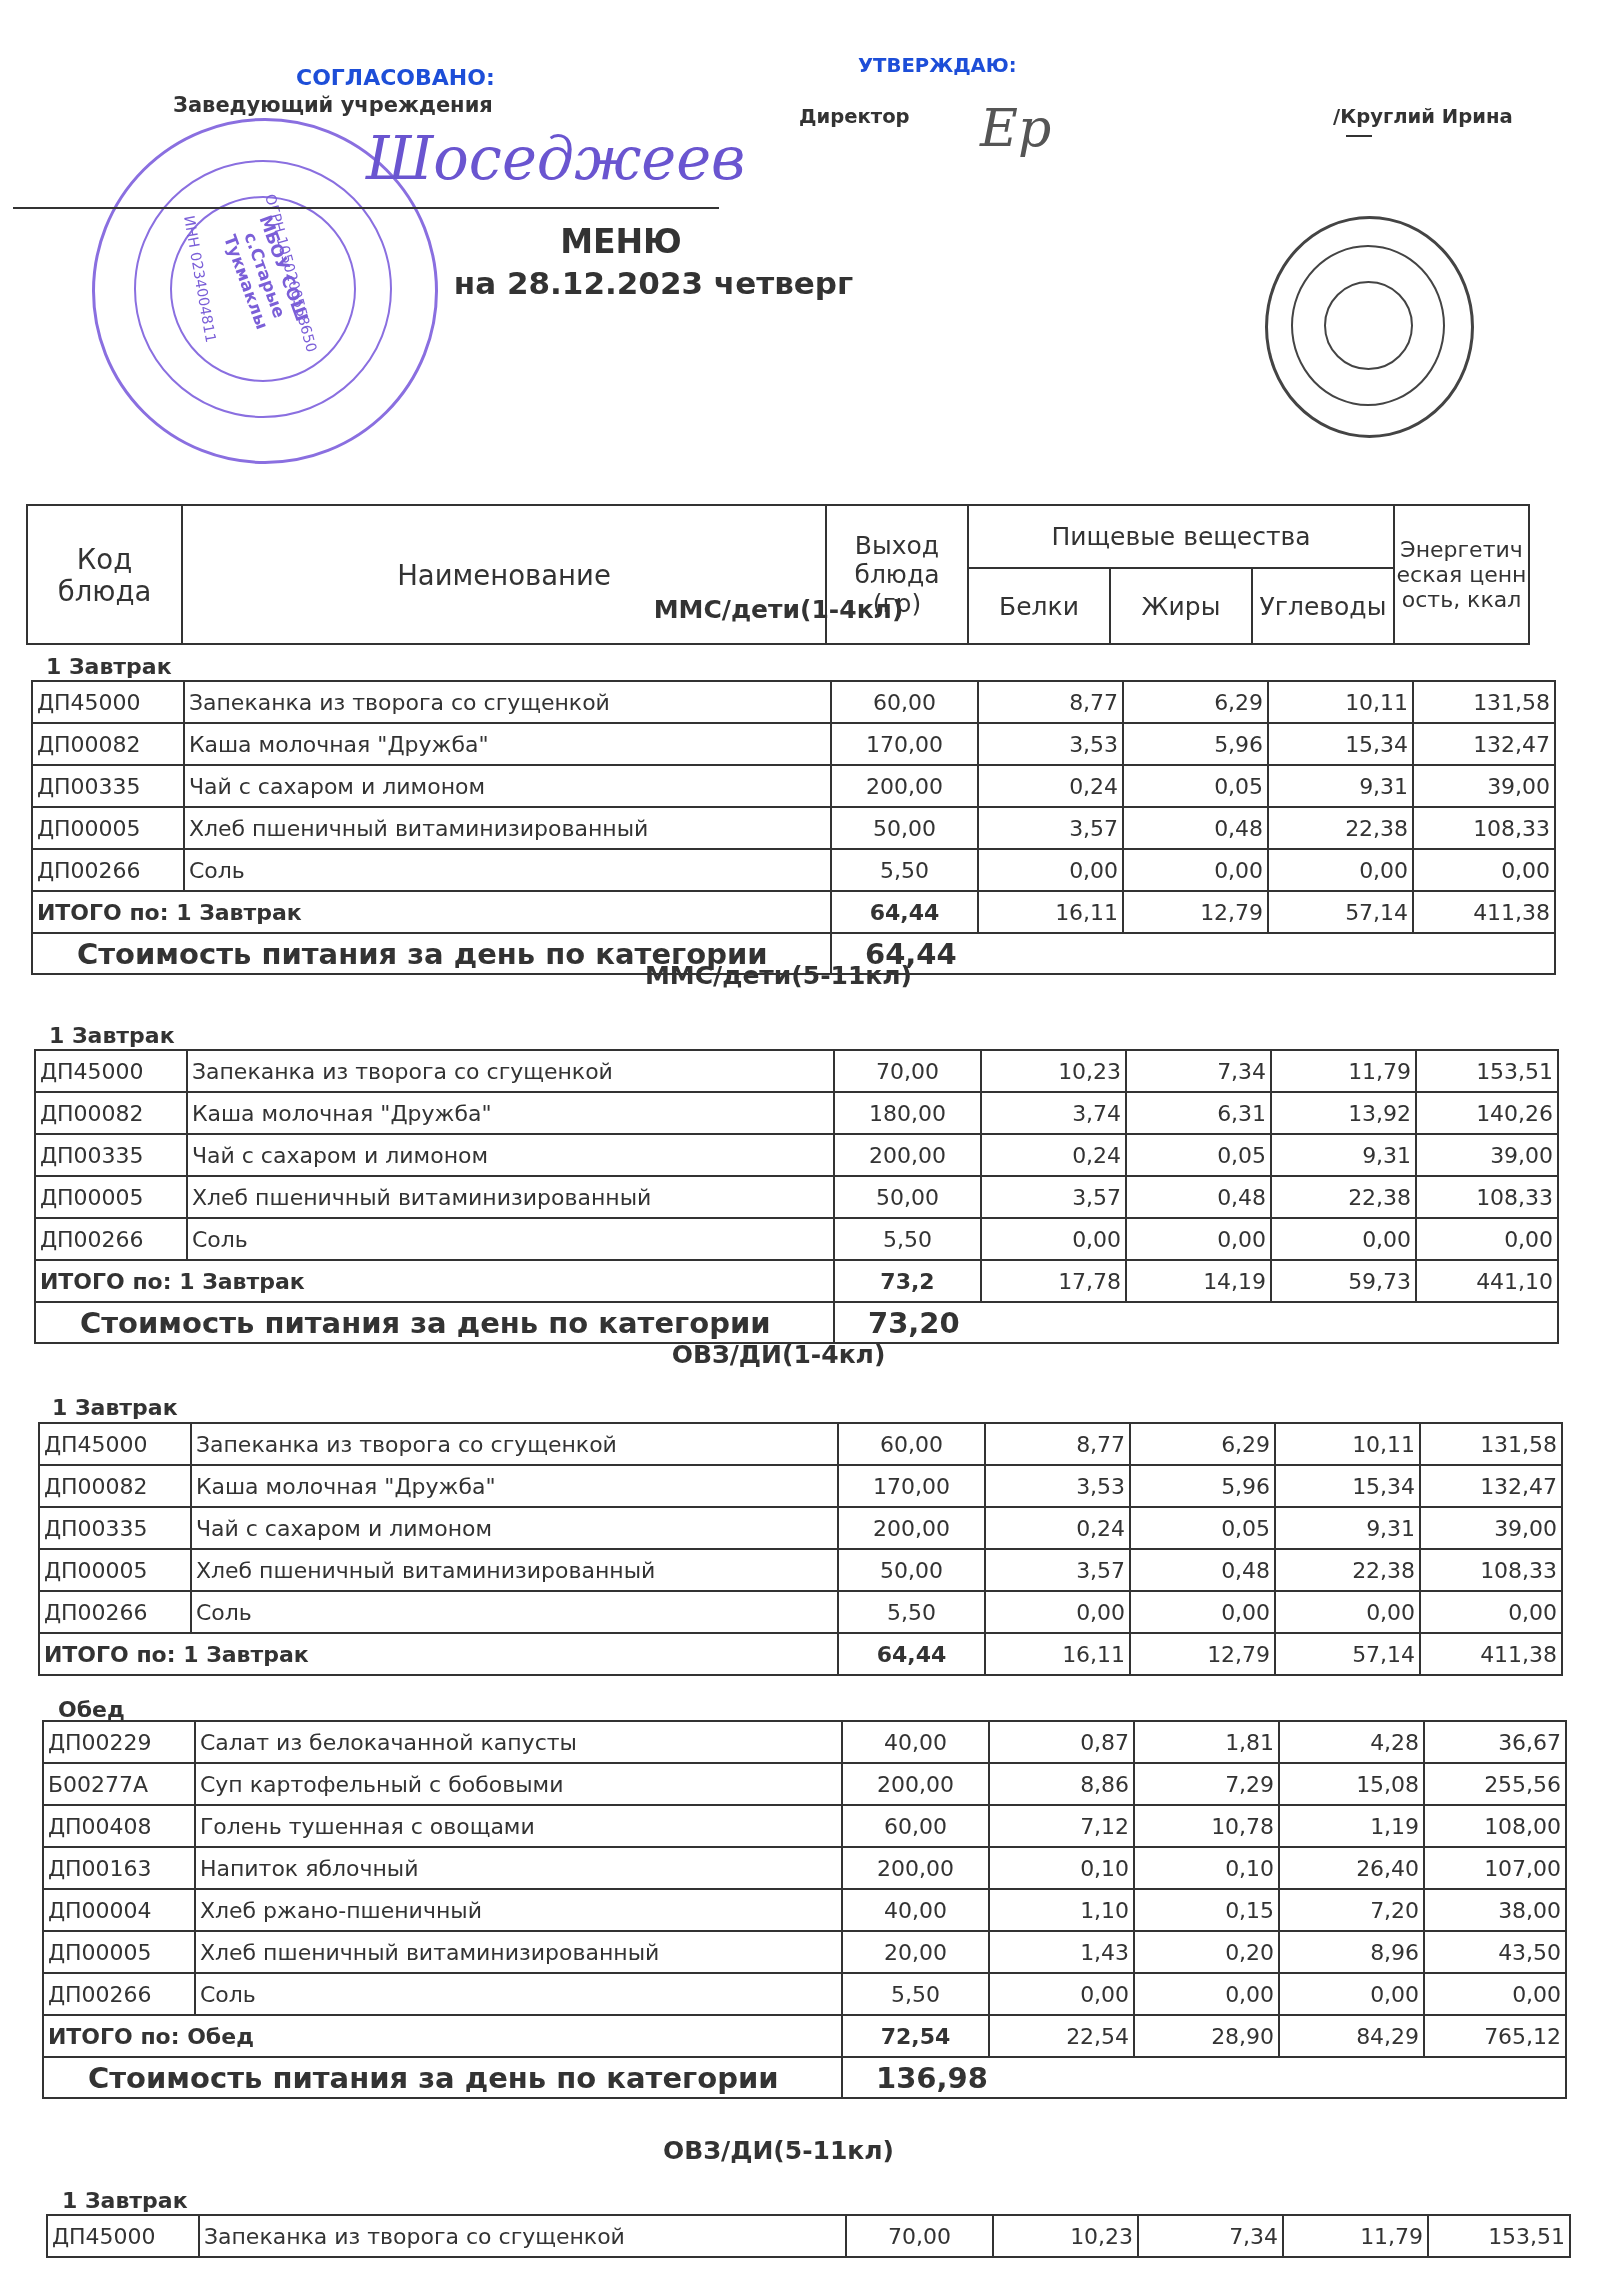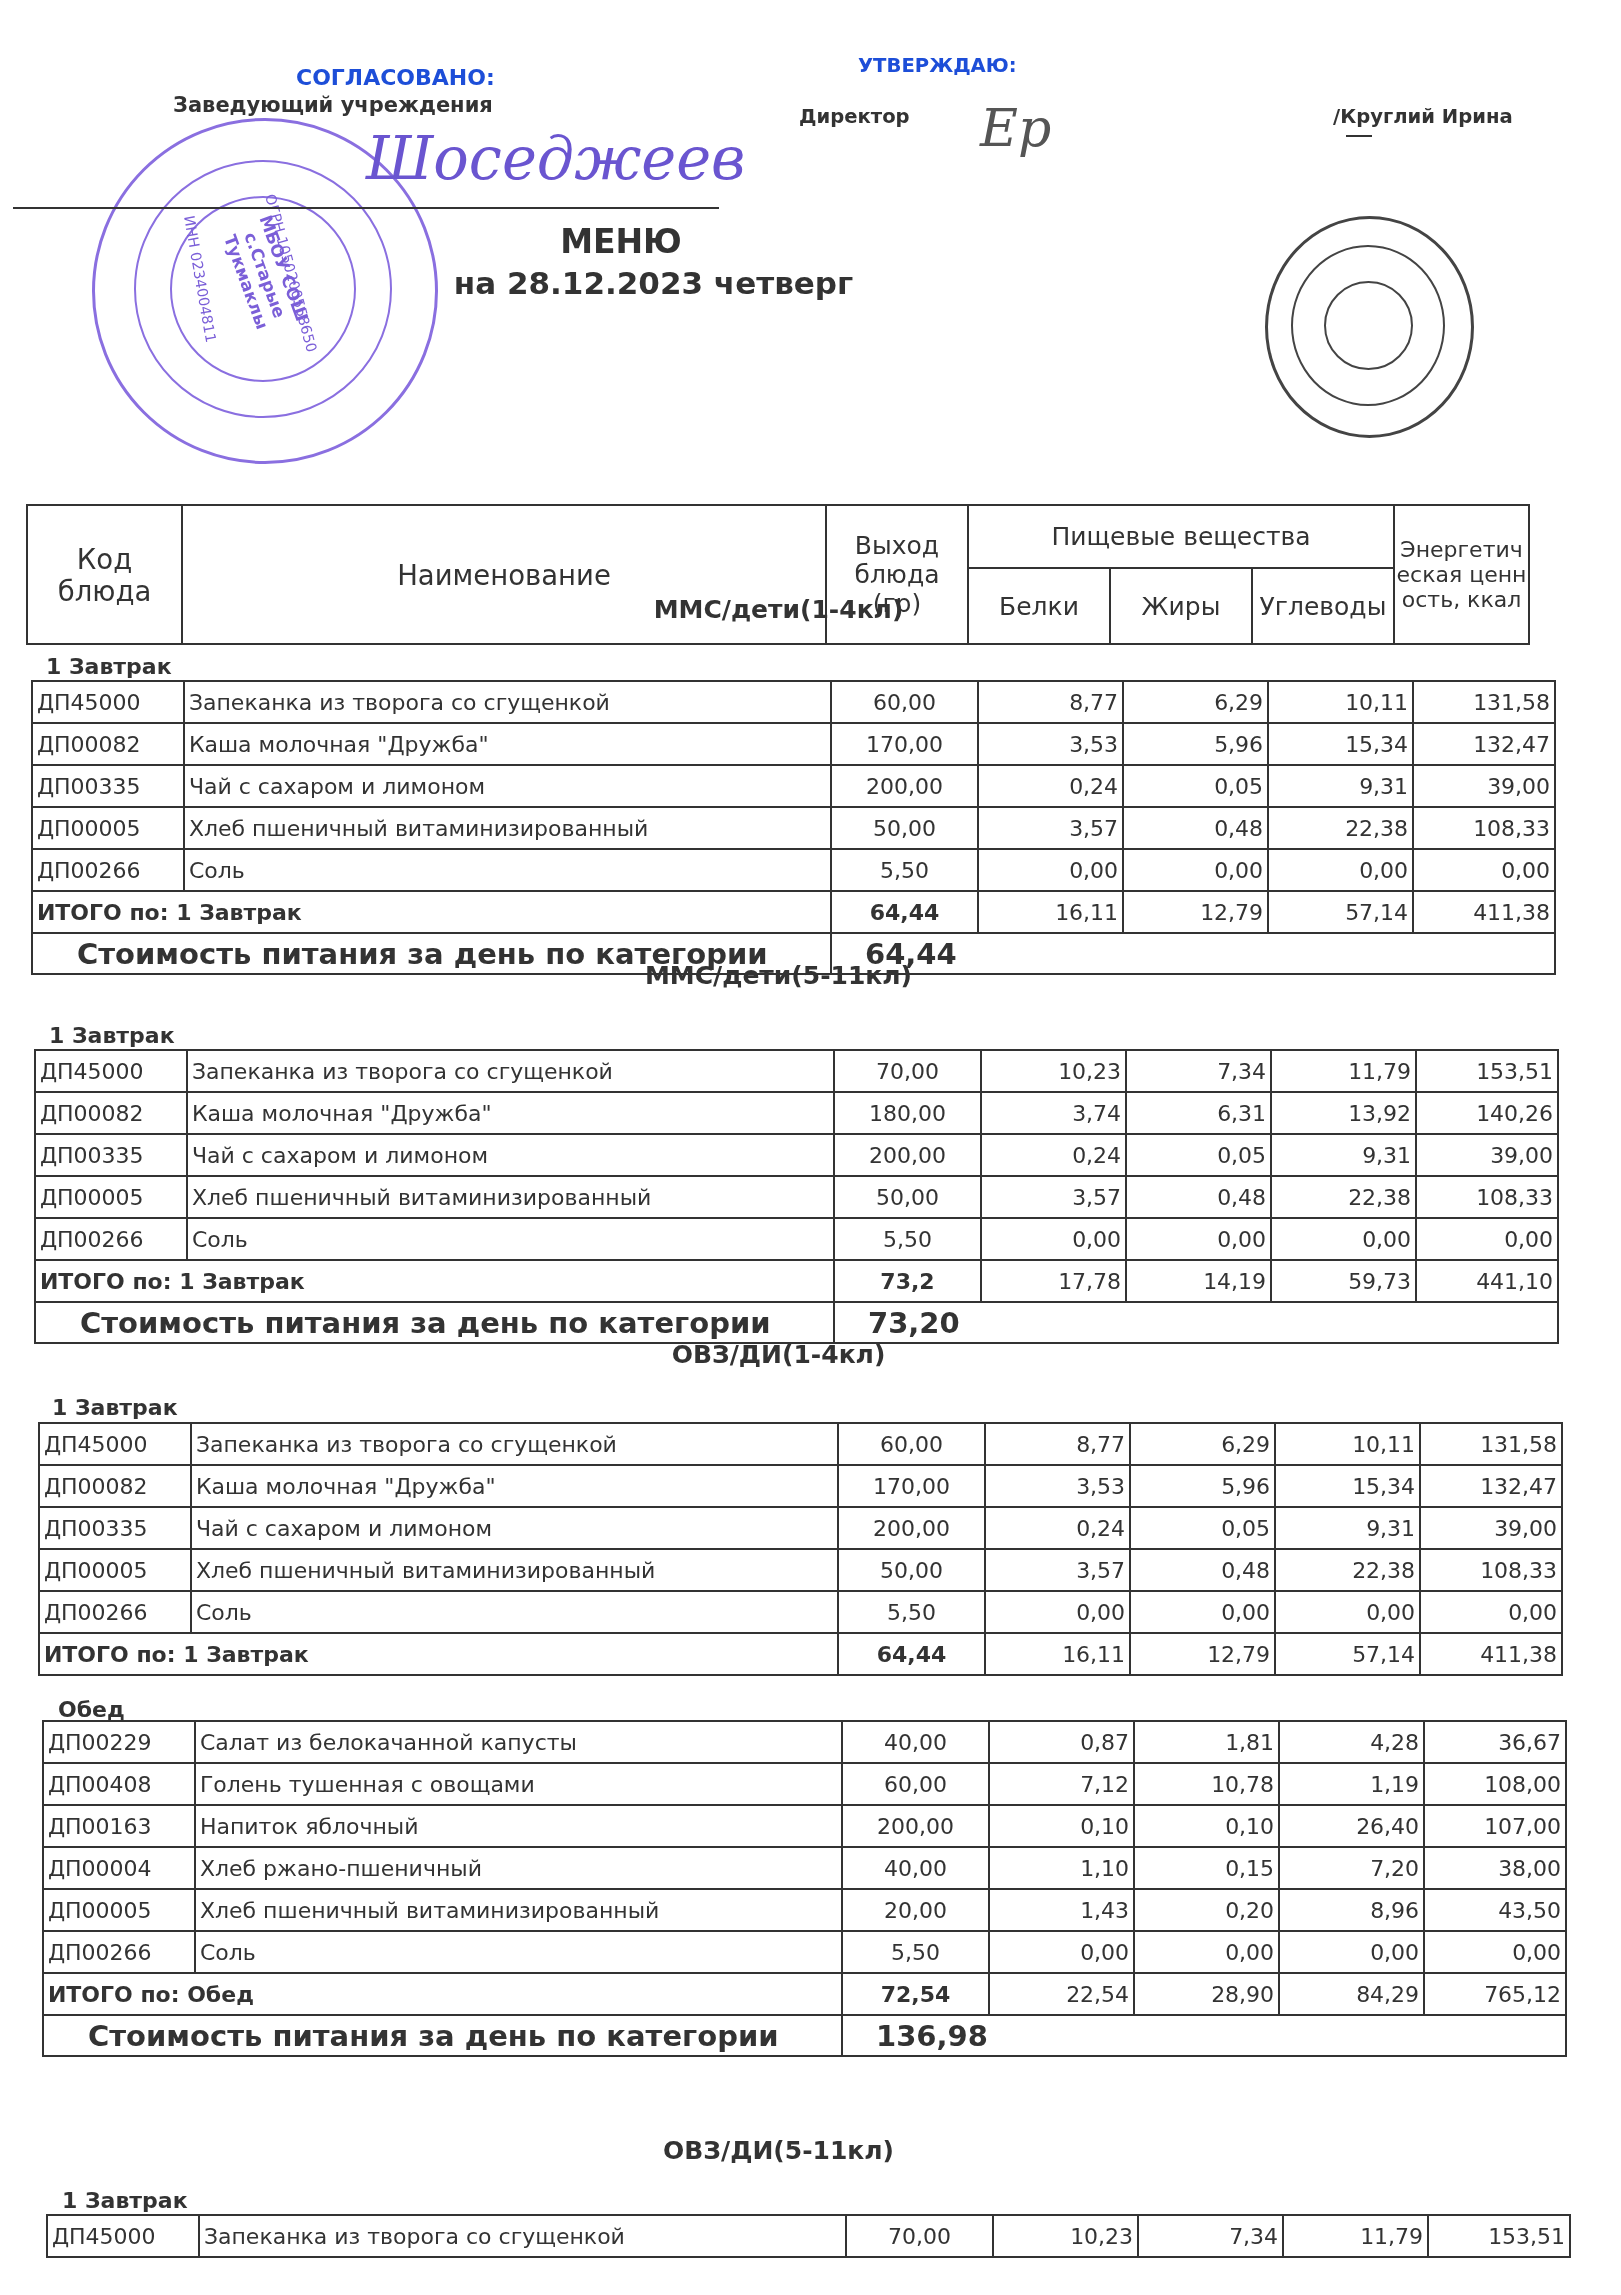--- a/index.html
+++ b/index.html
@@ -311,20 +311,29 @@
       <tr>
         <td>ДП00229</td>
         <td>Салат из белокачанной капусты</td>
         <td class="yield">40,00</td>
         <td class="num">0,87</td>
         <td class="num">1,81</td>
         <td class="num">4,28</td>
         <td class="num">36,67</td>
       </tr>
   <tr>
+        <td>Б00277А</td>
+        <td>Суп картофельный с бобовыми</td>
+        <td class="yield">200,00</td>
+        <td class="num">8,86</td>
+        <td class="num">7,29</td>
+        <td class="num">15,08</td>
+        <td class="num">255,56</td>
+      </tr>
+  <tr>
         <td>ДП00408</td>
         <td>Голень тушенная с овощами</td>
         <td class="yield">60,00</td>
         <td class="num">7,12</td>
         <td class="num">10,78</td>
         <td class="num">1,19</td>
         <td class="num">108,00</td>
       </tr>
   <tr>
         <td>ДП00163</td>

